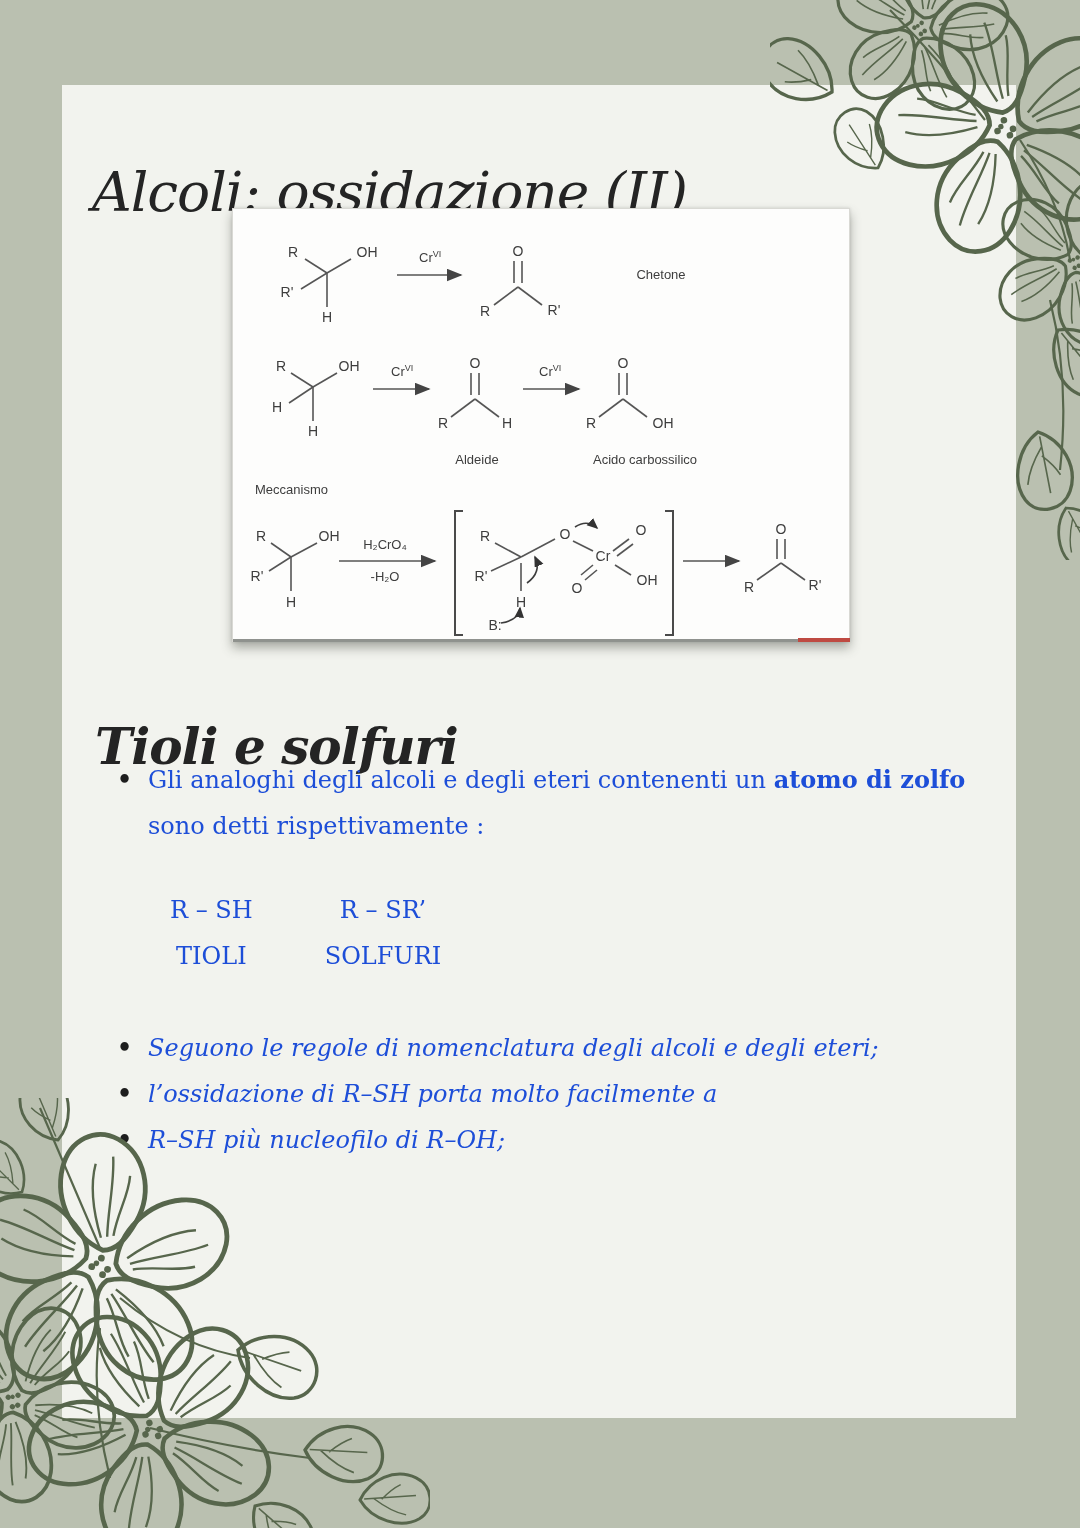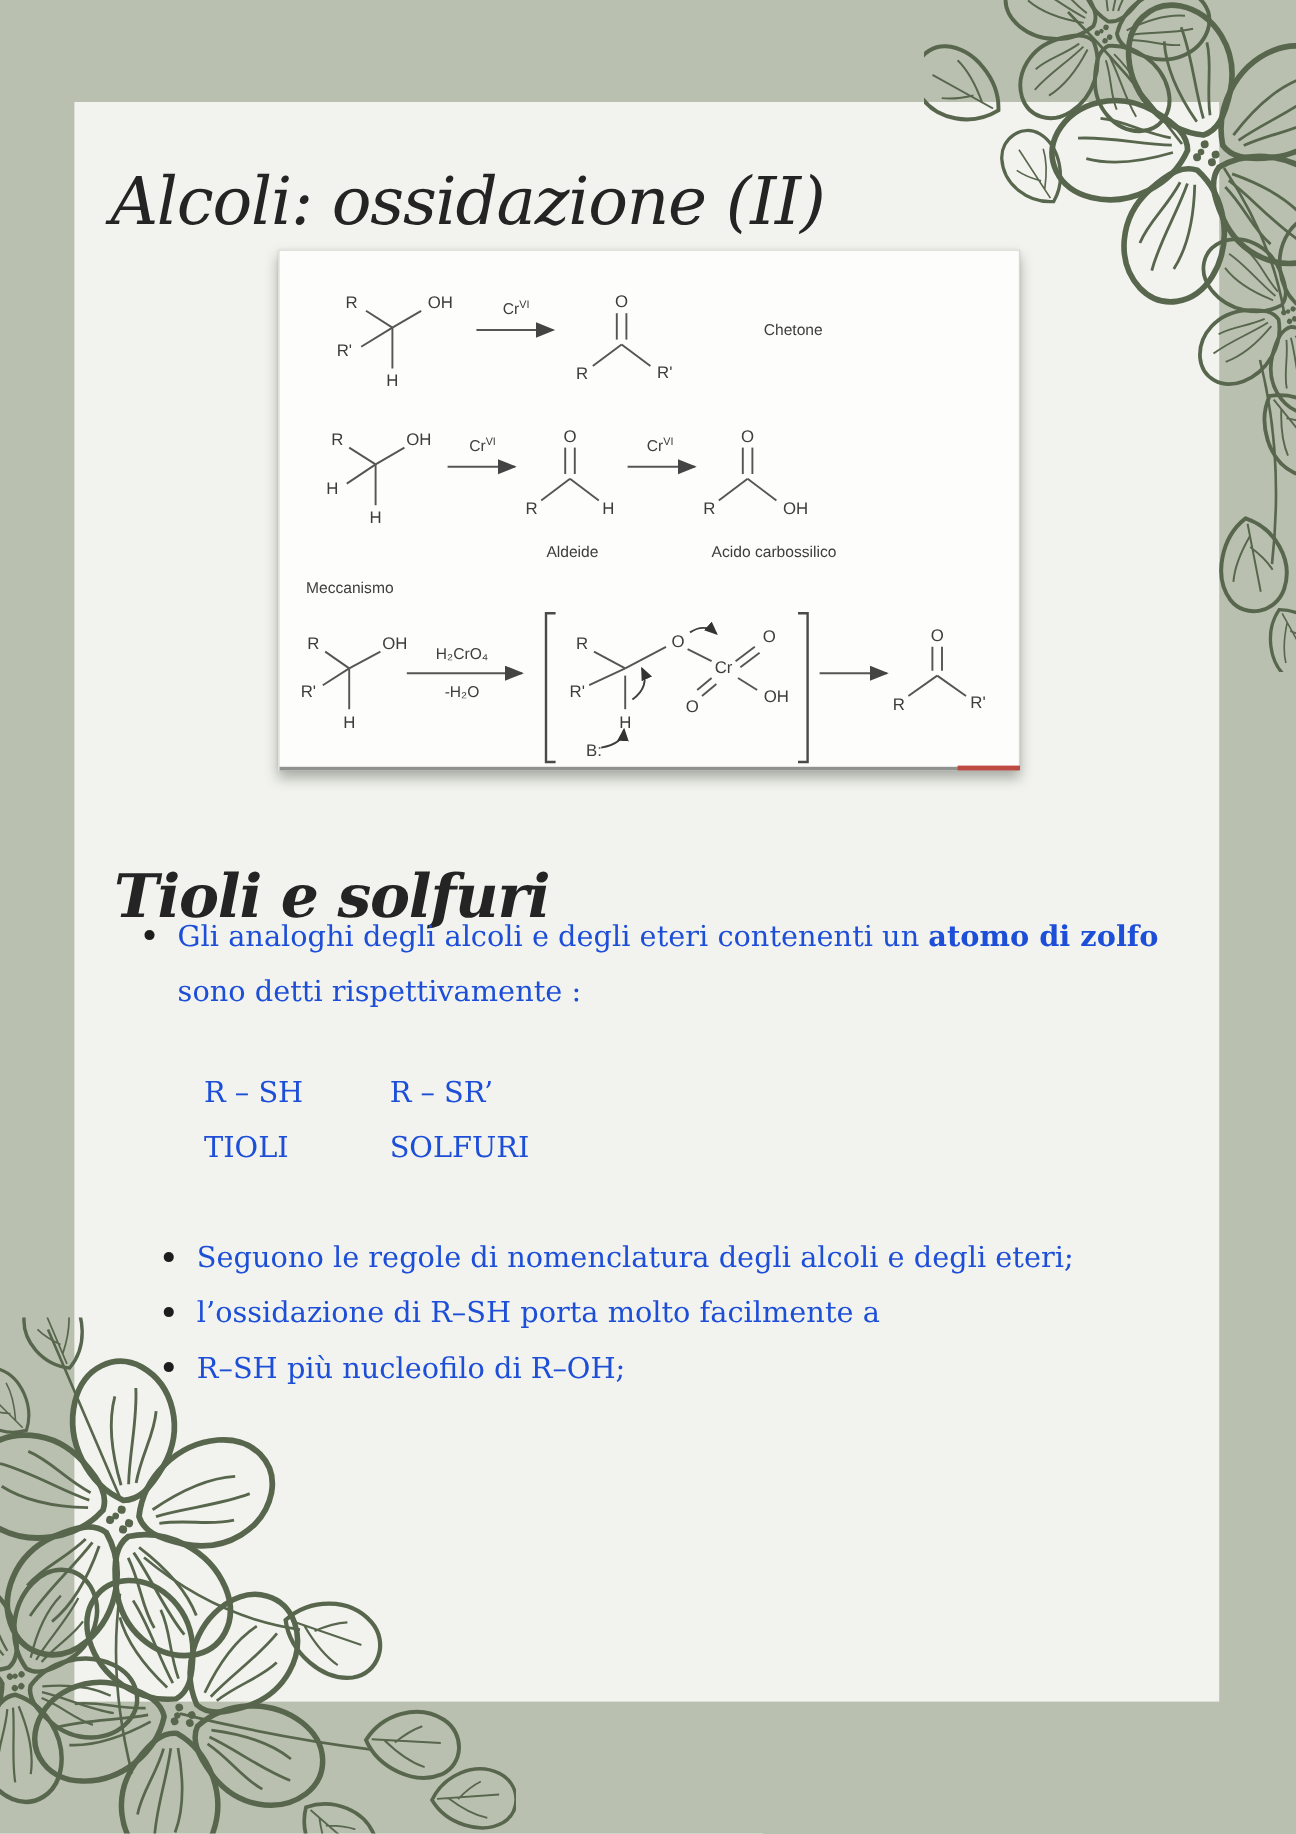--- a/index.html
+++ b/index.html
@@ -14,21 +14,21 @@
   .card{
     position:absolute;
     left:62px;top:85px;width:954px;height:1333px;
     background:#f2f3ee;
   }
   .floral{position:absolute;color:#57664c;pointer-events:none;}
   .floral-tr{top:0;right:0;}
   .floral-bl{left:0;bottom:0;}
 
   .title{
-    position:absolute;left:30px;top:16px;
+    position:absolute;left:30px;top:40px;
     font-style:italic;font-weight:400;
     font-size:55px;line-height:1.1;color:#242424;
     white-space:nowrap;letter-spacing:-1px;
   }
   .heading2{
     position:absolute;left:33px;top:592px;
     font-style:italic;font-weight:700;
     font-size:50px;line-height:1.1;color:#242424;
     white-space:nowrap;letter-spacing:-1px;
   }
@@ -56,23 +56,23 @@
   .bullet-item::before{
     content:"\2022";
     position:absolute;left:2px;top:0;
     font-size:29px;color:#1d1d1d;
   }
   .bold{font-weight:bold;}
   .formula-block{
     margin:38px 0 46px 56px;
     display:grid;
     grid-template-columns:max-content max-content;
-    column-gap:72px;row-gap:0px;
-  }
-  .bullets-list{margin:16px;padding:0;list-style:none;}
+    column-gap:72px;row-gap:0px;text-align:center;
+  }
+  .bullets-list{margin:0;padding:0;list-style:none;font-style:italic;}
 
   
   .chem text{font-family:"Liberation Sans", sans-serif;fill:#3d3d3d;}
   .chem .atom{font-size:14px;}
   .chem .cap{font-size:13px;}
   .chem line, .chem path.bond{stroke:#555;stroke-width:1.6;fill:none;}
   .chem path.bracket{stroke:#4a4a4a;stroke-width:2;fill:none;}
   .chem path.curl{stroke:#3d3d3d;stroke-width:1.6;fill:none;}
 </style>
 </head>

